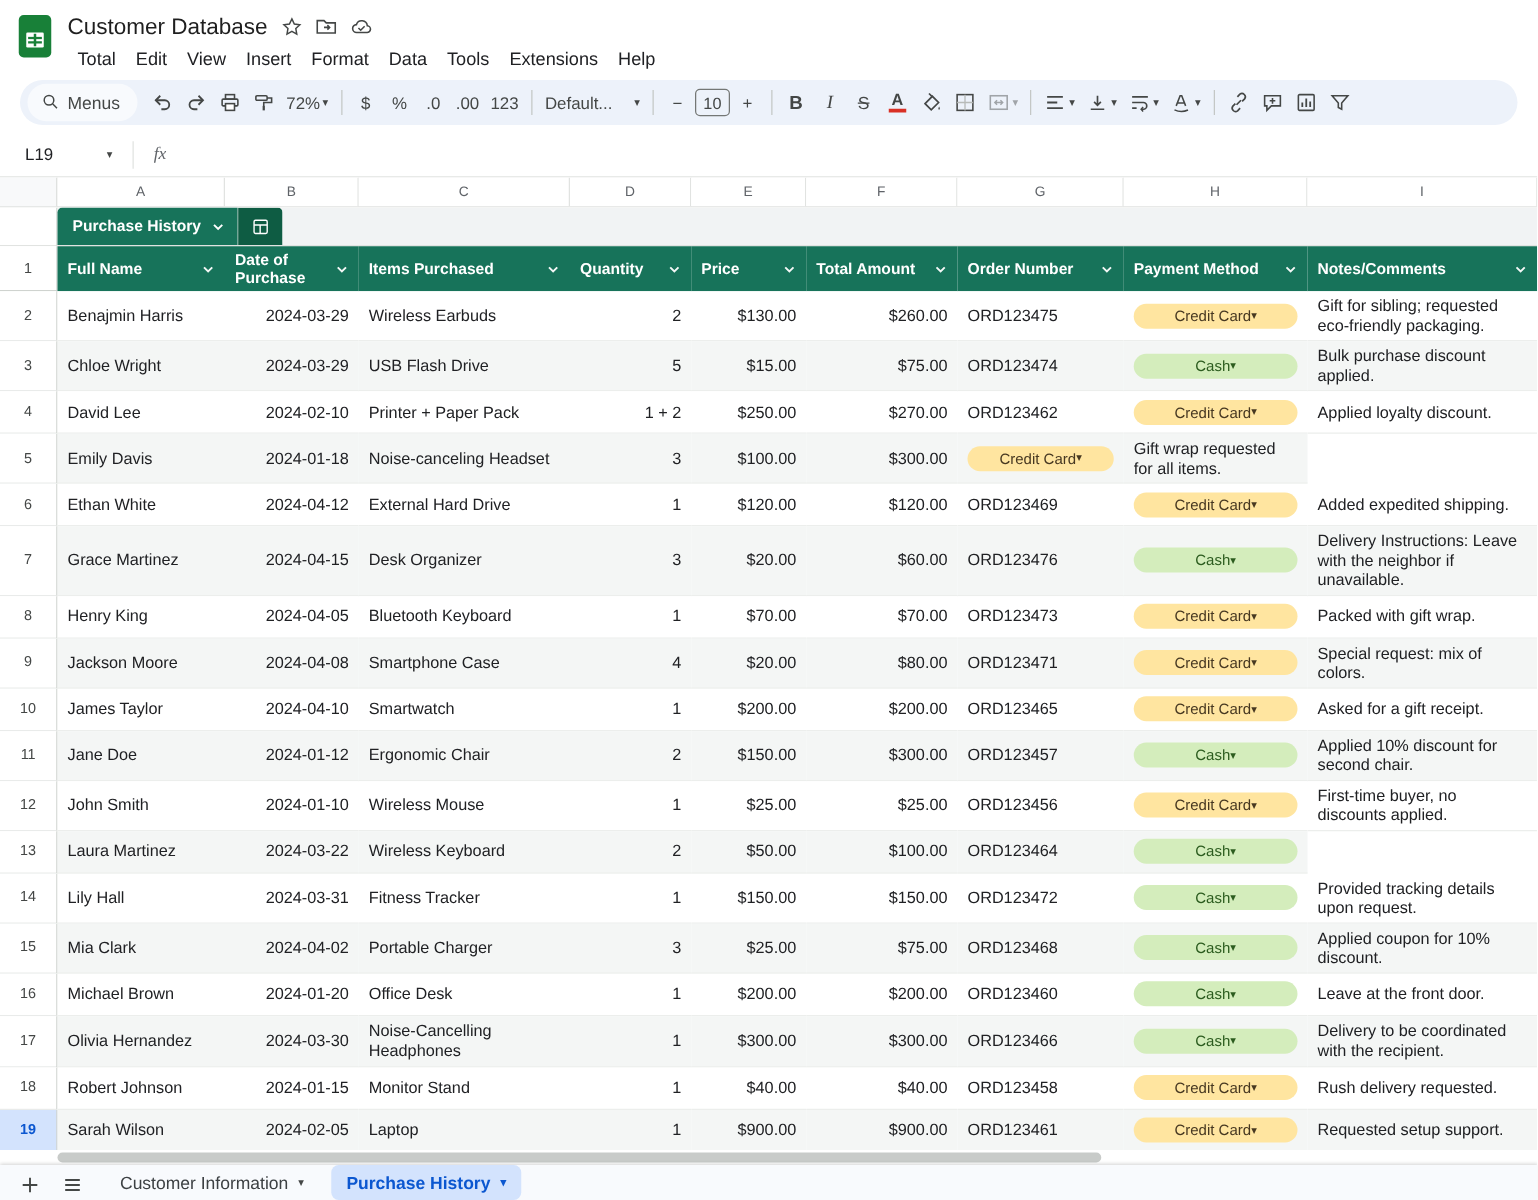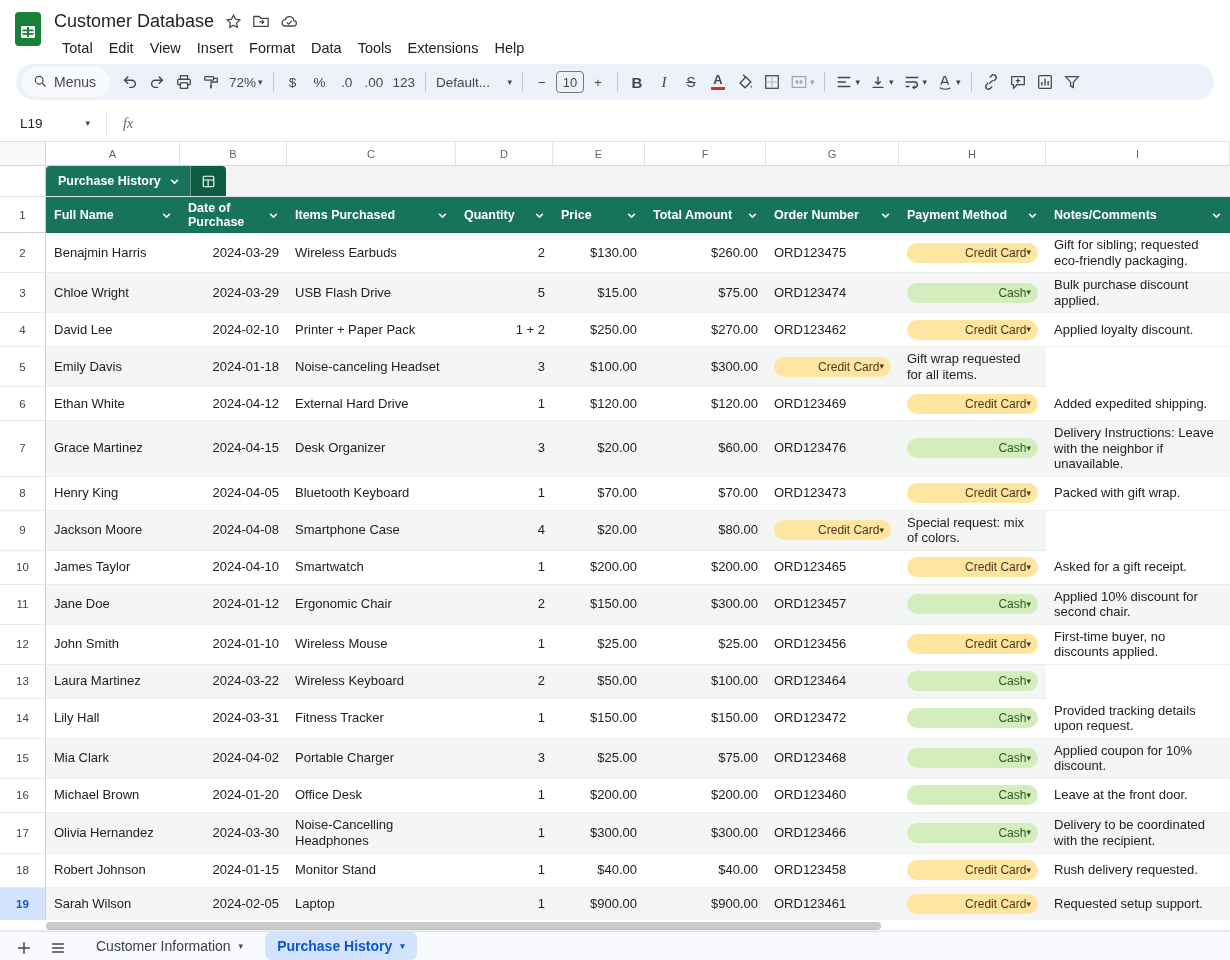--- a/index.html
+++ b/index.html
@@ -64,21 +64,21 @@
   .hcell { background:var(--header-green,#17735A); color:#fff; font-size:12.5px; font-weight:700; display:flex; align-items:center; justify-content:space-between; gap:4px; padding:3px 8px; line-height:14px; }
   .hcell .chevw { flex:none; opacity:.95; }
 
   .grid-row { min-height:34px; }
   .cell { padding:4px 8px; font-size:13px; line-height:16px; display:flex; align-items:center; border-bottom:1px solid #eceeec; background:#fff; color:#202124; }
   .grid-row.band .cell { background:var(--band-bg,#F4F6F5); }
   .ar { justify-content:flex-end; }
   .c-notes, .c-items, .c-name { word-break:normal; }
   .c-notes { line-height:15.5px; }
 
-  .pill { width:100%; height:20px; border-radius:10px; display:flex; align-items:center; justify-content:flex-end; padding:0 7px; font-size:12px; }
+  .pill { width:100%; height:20px; border-radius:10px; display:flex; align-items:center; justify-content:center; padding:0 7px; font-size:12px; }
   .pill-credit { background:var(--credit-bg,#FFE5A0); color:var(--credit-text,#473821); }
   .pill-cash { background:var(--cash-bg,#D4EDBC); color:var(--cash-text,#2C5C1F); }
   .pill-chevron { font-size:9px; line-height:1; }
 
   
   .hscroll { height:12px; flex:none; position:relative; background:#fff; }
   .hscroll .thumb { position:absolute; left:46px; top:2px; height:8px; width:835px; background:#c8cbc9; border-radius:4px; }
   .tabbar { height:28px; flex:none; display:flex; background:#f8fafd; box-shadow:0 -1px 3px rgba(0,0,0,.18); padding:0 8px; gap:2px; position:relative; z-index:2; }
   .tab-tool { width:32px; height:32px; display:flex; align-items:center; justify-content:center; color:#444746; border-radius:50%; }
   .sheet-tab { display:flex; align-items:center; gap:8px; padding:0 12px; height:28px; font-size:14px; color:#3c4043; border-radius:6px; margin-left:8px; }
@@ -523,20 +523,21 @@
   </div>
 
   <div class="sheet-row grid-row band">
     <div class="rownum">9</div>
     <div class="cell c-name">Jackson Moore</div>
     <div class="cell ar c-date">2024-04-08</div>
     <div class="cell c-items">Smartphone Case</div>
     <div class="cell ar c-qty">4</div>
     <div class="cell ar c-price">$20.00</div>
     <div class="cell ar c-total">$80.00</div>
+    <div class="cell c-order">ORD123471</div>
     <div class="cell c-payment">
       <span class="pill pill-credit">
         <span class="pill-label">Credit Card</span>
         <span class="pill-chevron">▾</span>
       </span>
     </div>
     <div class="cell c-notes">Special request: mix of colors.</div>
   </div>
 
   <div class="sheet-row grid-row">

